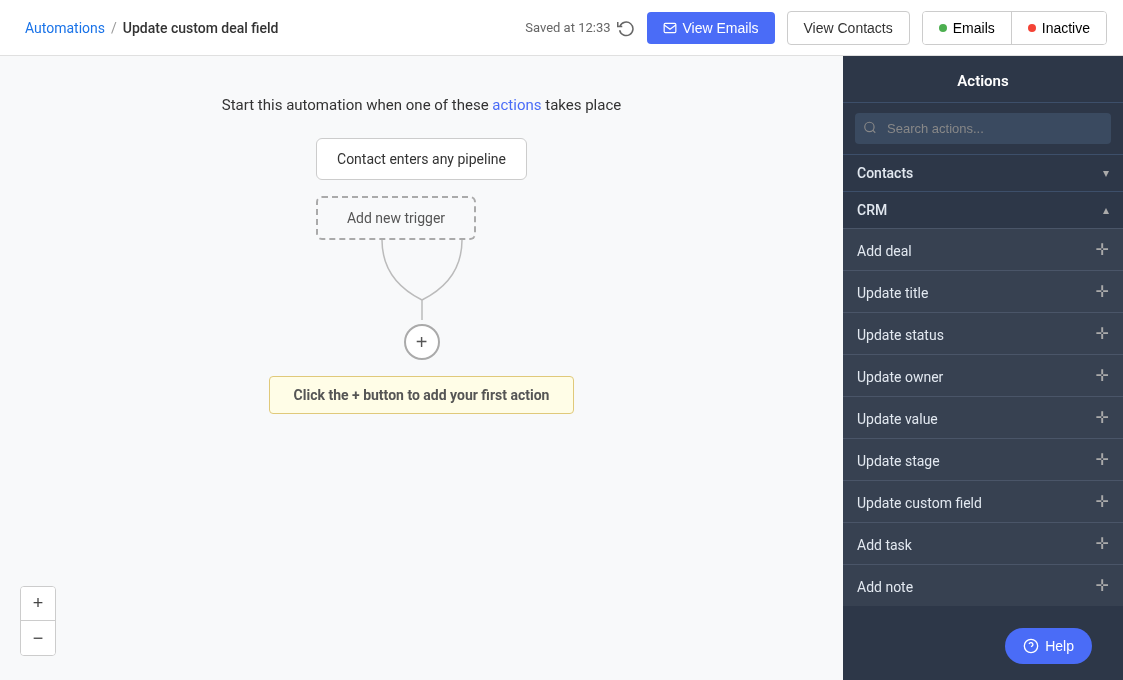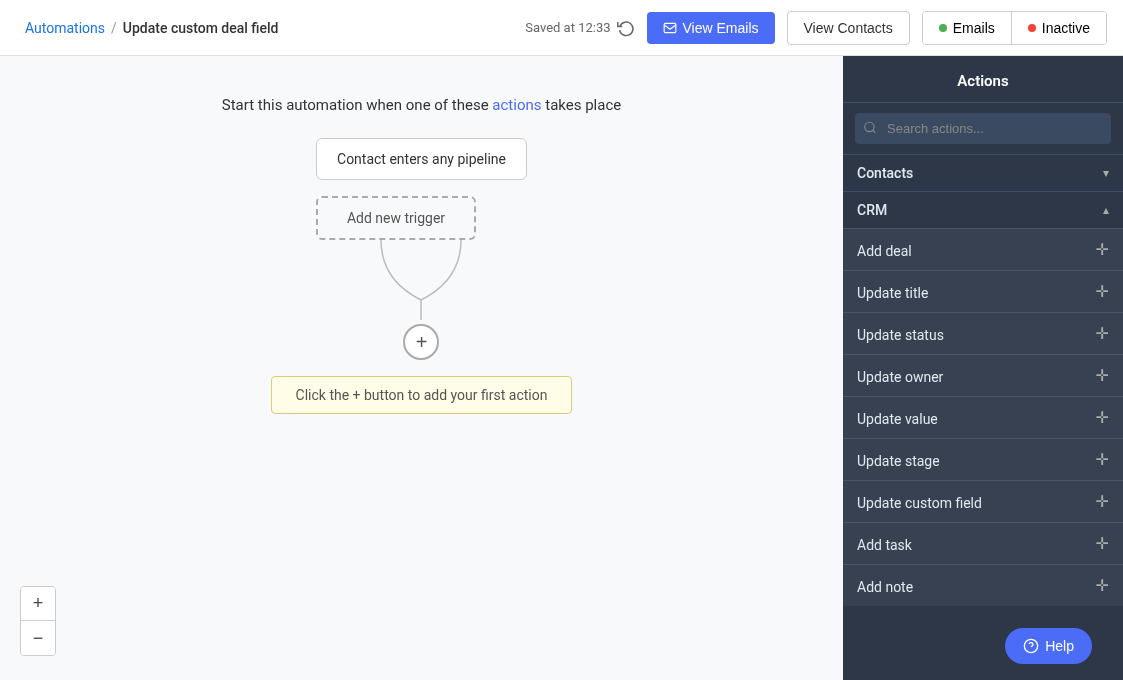--- a/index.html
+++ b/index.html
@@ -171,20 +171,21 @@
       margin: 4px 0;
     }
     .hint-box {
       border: 1px solid #e0c97a;
       background: #fffde7;
       border-radius: 4px;
       padding: 10px 24px;
       font-size: 14px;
       color: #555;
       margin-top: 12px;
+      font-weight: bold;
     }
 
     
     .zoom-controls {
       position: absolute;
       bottom: 24px;
       left: 20px;
       display: flex;
       flex-direction: column;
       border: 1px solid #ccc;

